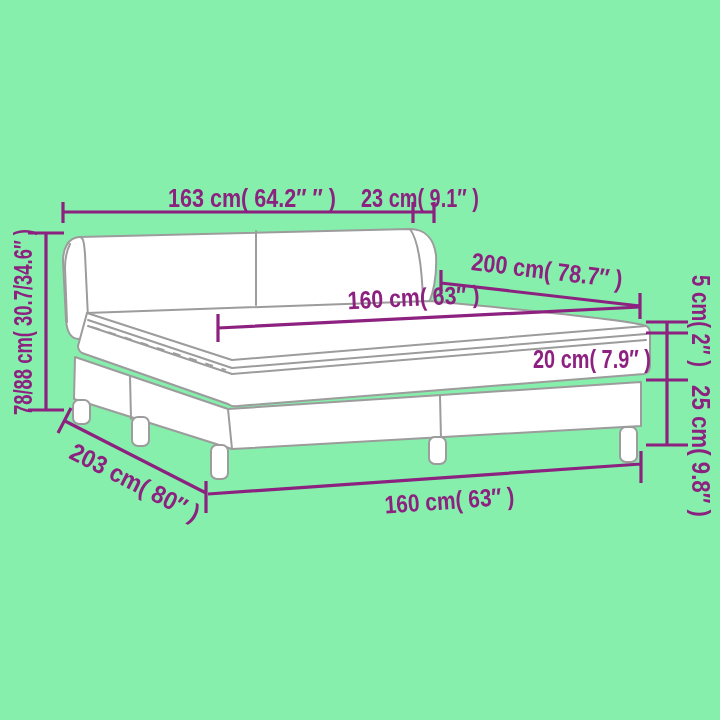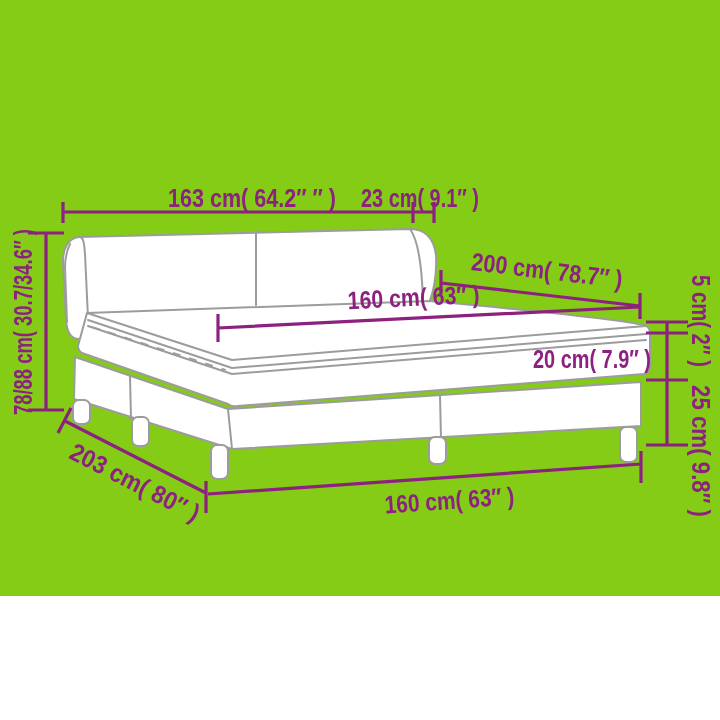--- a/index.html
+++ b/index.html
@@ -3,22 +3,22 @@
 <meta charset="utf-8">
 <style>
   html, body {
     margin: 0;
     padding: 0;
     background: #ffffff;
   }
   .stage {
     position: relative;
     width: 720px;
-    height: 596px;
-    background: #84cc16;
+    height: 720px;
+    background: #86efac;
     overflow: hidden;
     font-family: "Liberation Sans", sans-serif;
   }
   svg { display: block; }
   .art {
     fill: none;
     stroke: #9c9c9c;
     stroke-width: 2;
     stroke-linejoin: round;
     stroke-linecap: round;

